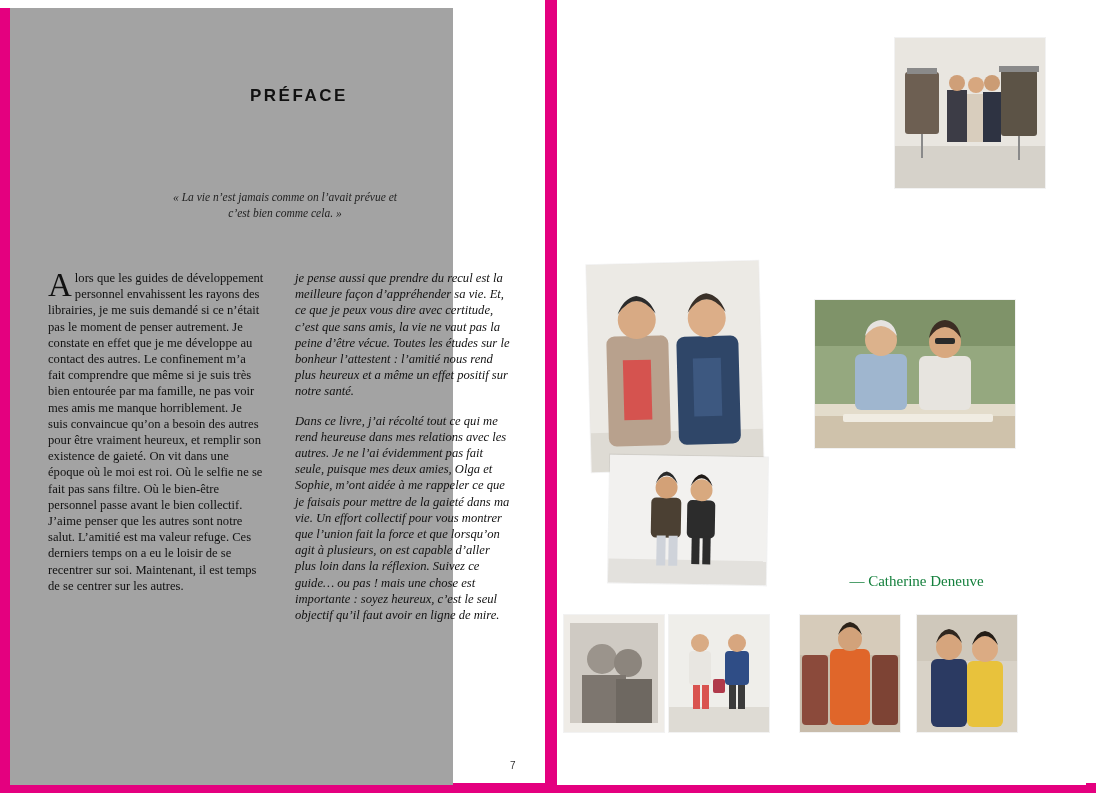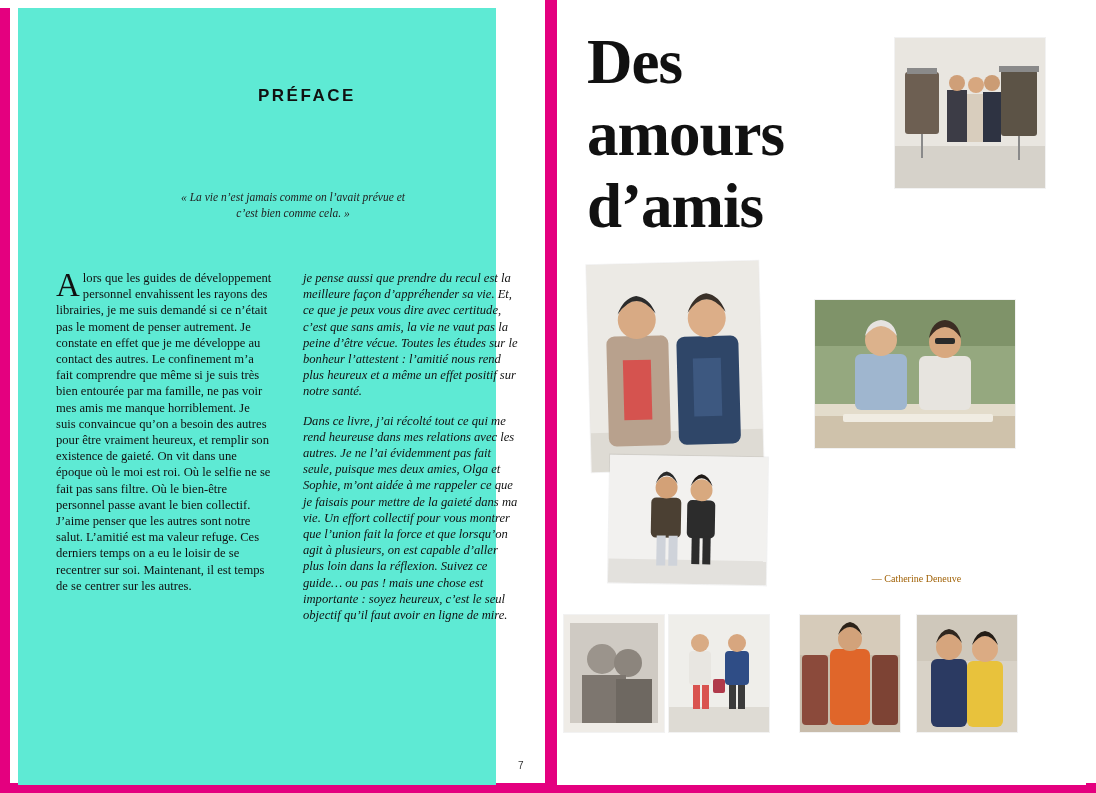--- a/index.html
+++ b/index.html
@@ -37,23 +37,23 @@
   .gutter {
     position: absolute;
     left: 545px; top: 0;
     width: 12px; height: 793px;
     background: #e4007f;
   }
 
   
   .page-left {
     position: absolute;
-    left: 18px; top: 8px;
-    width: 478px; height: 777px;
-    background: #5eead4;
+    left: 10px; top: 8px;
+    width: 443px; height: 777px;
+    background: #a3a3a3;
   }
   .preface-title {
     position: absolute;
     left: 240px; top: 78px;
     width: 240px;
     font-family: "Liberation Sans", sans-serif;
     font-weight: bold;
     font-size: 17px;
     letter-spacing: 2.5px;
     color: #111111;
@@ -158,22 +158,22 @@
     font-style: italic;
     font-size: 12.3px;
     line-height: 17px;
     color: #111111;
   }
   .attribution {
     position: absolute;
     left: 238px; top: 565px;
     width: 243px;
     text-align: center;
-    font-size: 10px;
-    color: #a16207;
+    font-size: 15px;
+    color: #15803d;
   }
 </style>
 </head>
 <body>
 
 <div id="page">
 
   <div class="frame-left"></div>
   <div class="frame-bottom"></div>
   <div class="frame-top"></div>
@@ -196,25 +196,20 @@
     </div>
 
 
     <div class="folio folio-left">7</div>
   </div>
 
   <div class="gutter"></div>
 
   <div class="page-right">
 
-    <div class="headline">
-      <div>Des</div>
-      <div>amours</div>
-      <div>d’amis</div>
-    </div>
 
     <div class="photo" id="photo-rack">
       <svg width="150" height="150" viewBox="0 0 150 150">
         <rect x="0" y="0" width="150" height="150" fill="#e9e6e0"></rect>
         <rect x="0" y="108" width="150" height="42" fill="#d6d2ca"></rect>
 
         <rect x="10" y="34" width="34" height="62" rx="3" fill="#6d5f52"></rect>
         <rect x="12" y="30" width="30" height="6" fill="#8a8a8a"></rect>
         <line x1="27" y1="96" x2="27" y2="120" stroke="#8a8a8a" stroke-width="2"></line>
 

